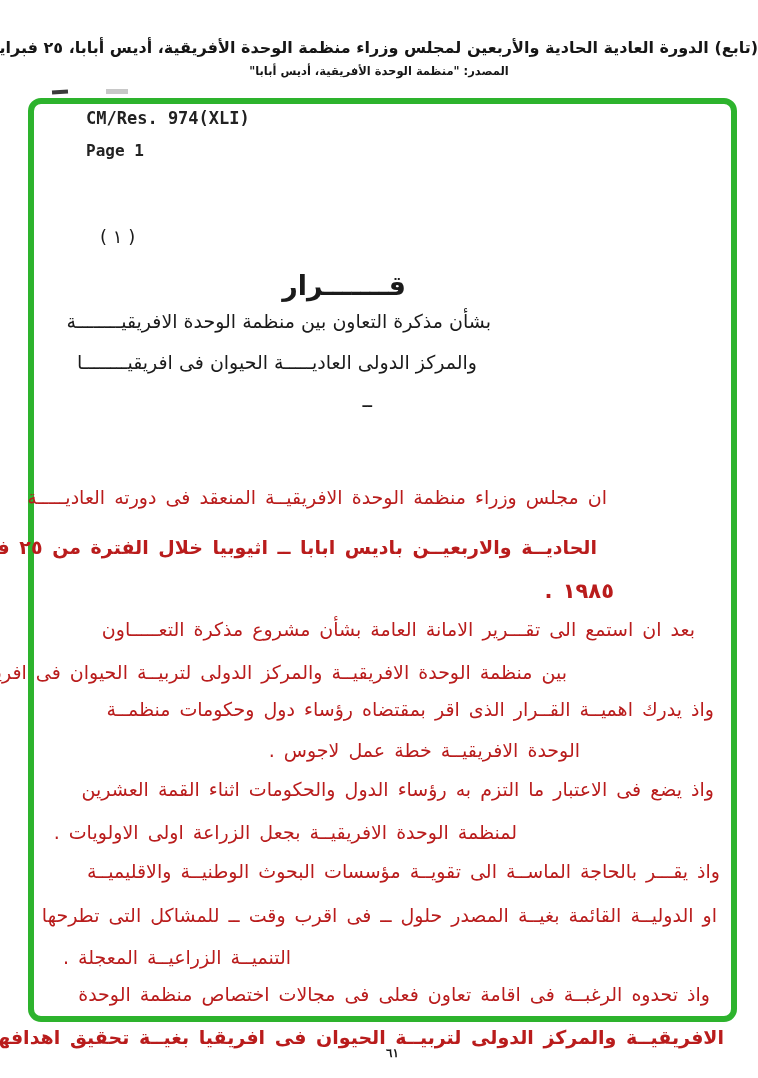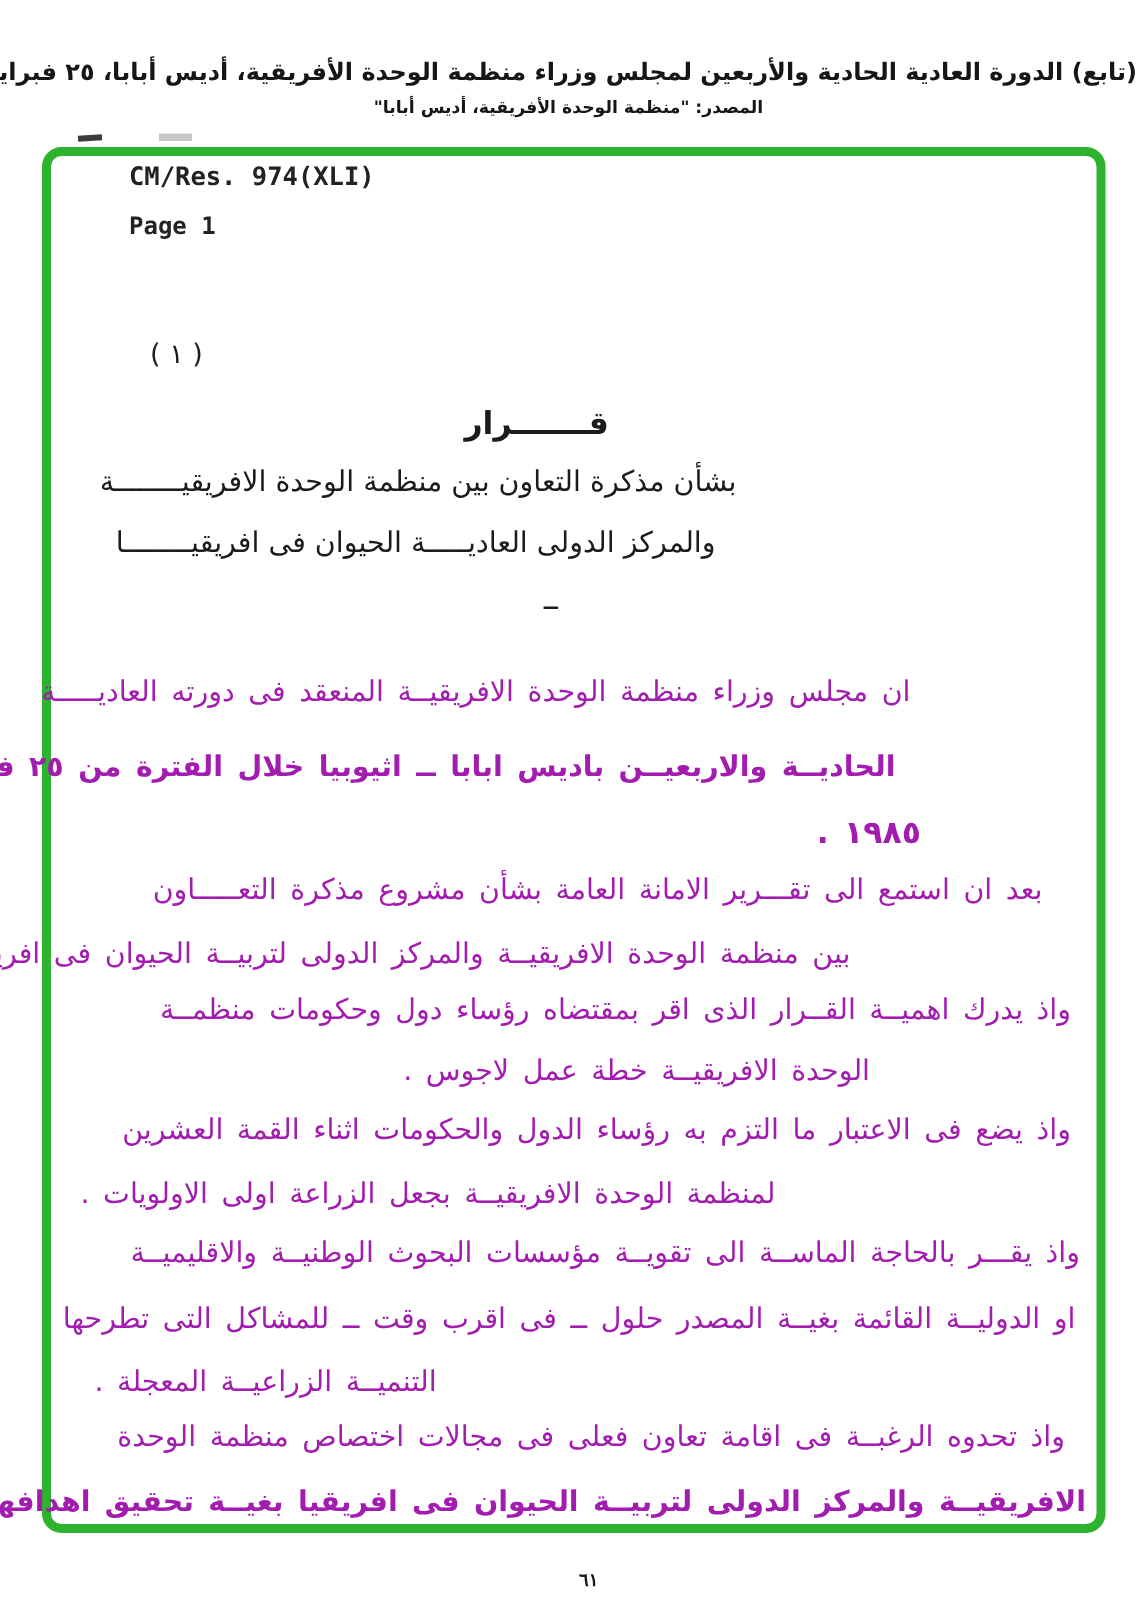--- a/index.html
+++ b/index.html
@@ -23,26 +23,26 @@
   
   .ref,.pagelbl{
     position:absolute;direction:ltr;font-family:"DejaVu Sans Mono",monospace;
     font-weight:bold;color:#222;white-space:nowrap;
   }
   .ref{left:86px;top:108px;font-size:17px;}
   .pagelbl{left:86px;top:141px;font-size:16px;}
   
   .ar{position:absolute;direction:rtl;white-space:nowrap;color:#1b1b1b;}
   .item-num{left:100px;top:226px;font-size:18px;}
-  .title{right:352px;top:270px;font-size:21px;font-weight:bold;}
+  .title{right:352px;top:270px;font-size:27px;font-weight:bold;}
   .sub1{right:267px;top:310px;font-size:19px;}
   .sub2{right:281px;top:351px;font-size:19px;}
   .divider{right:386px;top:394px;font-size:14px;font-weight:bold;}
   
-  .bl{position:absolute;direction:rtl;white-space:nowrap;font-size:19px;word-spacing:3px;color:#a21caf;}
+  .bl{position:absolute;direction:rtl;white-space:nowrap;font-size:19px;word-spacing:3px;color:#b91c1c;margin-top:36px;}
   .l0 {right:151px;top:450px;}
   .l1 {right:161px;top:500px;font-weight:bold;}
   .l2 {right:144px;top:543px;font-weight:bold;font-size:21px;}
   .l3 {right:63px; top:582px;}
   .l4 {right:191px;top:625px;}
   .l5 {right:44px; top:662px;}
   .l6 {right:178px;top:703px;}
   .l7 {right:44px; top:742px;}
   .l8 {right:241px;top:785px;}
   .l9 {right:38px; top:824px;}

